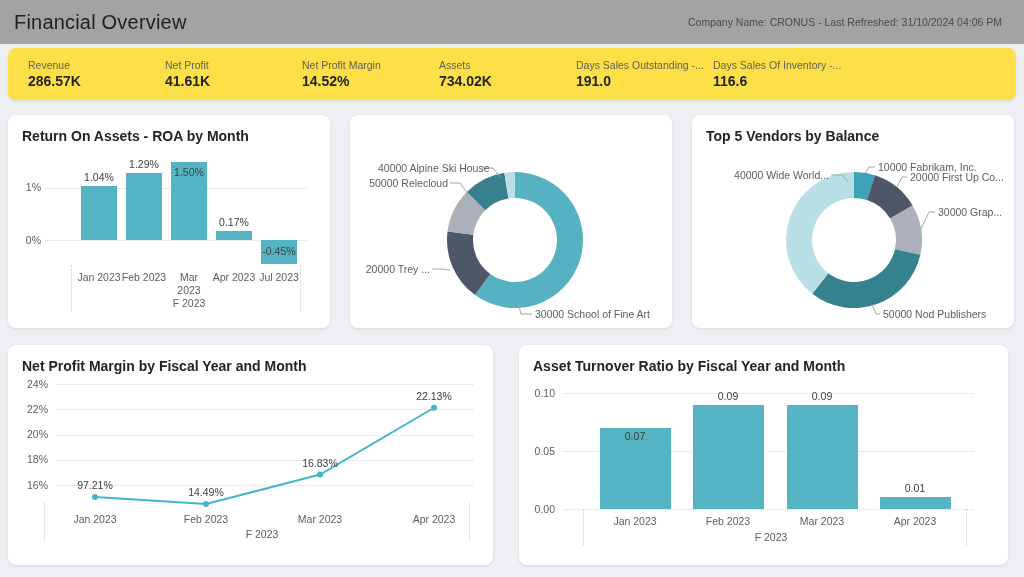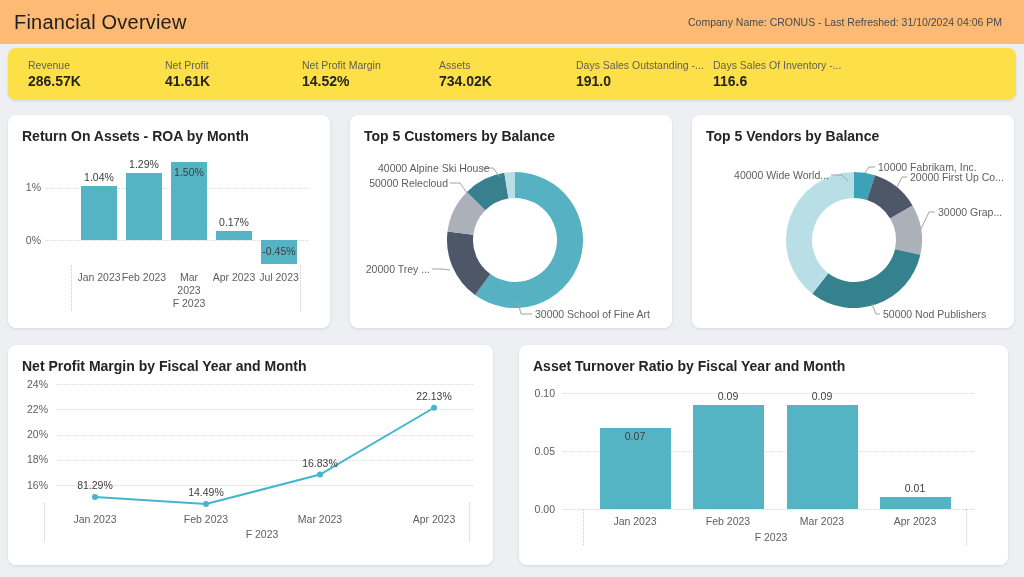--- a/index.html
+++ b/index.html
@@ -1,19 +1,19 @@
 <!DOCTYPE html>
 <html><head>
 <meta charset="utf-8">
 <style>
   * { margin:0; padding:0; box-sizing:border-box; }
   html,body { width:1024px; height:577px; overflow:hidden; }
   body { background:#edeff3; font-family:"Liberation Sans", sans-serif; color:#252423; }
 
-  .topbar { background:#fdba74; height:44px; display:flex; align-items:center;
+  .topbar { background:#a3a3a3; height:44px; display:flex; align-items:center;
             justify-content:space-between; padding:0 22px 0 14px; }
   .topbar h1 { font-size:20px; font-weight:400; color:#1f1f1f; letter-spacing:.2px; }
   .topbar .meta { font-size:10.5px; color:#4a4a4a; }
 
   .content { padding:4px 8px 0 8px; }
 
   .kpi-card { background:#fde047; border-radius:8px; box-shadow:0 1px 3px rgba(0,0,0,.10);
               height:52px; display:flex; align-items:center; padding-left:20px; }
   .kpi { width:137px; }
   .kpi .kpi-label { font-size:10.5px; color:#605e5c; white-space:nowrap; overflow:hidden; }
@@ -107,21 +107,20 @@
           <div class="xlabel" style="left: 155px; top: 156px;">Mar
 2023</div>
           <div class="xlabel" style="left: 200px; top: 156px;">Apr 2023</div>
           <div class="xlabel" style="left: 245px; top: 156px;">Jul 2023</div>
           <div class="fiscal" style="left: 151px; top: 182px;">F 2023</div>
           <div class="axis-frame" style="left: 63px; width: 230px; top: 150px; height: 46px;"></div>
         </div>
     </div>
 
     <div class="card">
-      <div class="title">Top 5 Customers by Balance</div>
       <div class="chart-area" id="customers">
           <svg class="donut" width="322" height="213">
             <path d="M165 57A68 68 0 1 1 125.03060284411183 180.0131556174964L140.31301940371614 158.9787137637478A42 42 0 1 0 165 83Z" fill="#56b1c2"></path>
             <path d="M125.03060284411183 180.0131556174964A68 68 0 0 1 97.5362003106155 116.47734011762734L123.33118254479193 119.73600419029924A42 42 0 0 0 140.31301940371614 158.9787137637478Z" fill="#4d5768"></path>
             <path d="M97.5362003106155 116.47734011762734A68 68 0 0 1 116.91673887931475 76.91673887931478L135.301515190165 95.301515190165A42 42 0 0 0 123.33118254479193 119.73600419029924Z" fill="#abb0b9"></path>
             <path d="M116.91673887931475 76.91673887931478A68 68 0 0 1 154.3624563772643 57.837192839530644L158.42975246831028 83.51708969500422A42 42 0 0 0 135.301515190165 95.301515190165Z" fill="#38808e"></path>
             <path d="M154.3624563772643 57.837192839530644A68 68 0 0 1 164.9988131761087 57.000000010357L164.9992669617142 83.00000000639696A42 42 0 0 0 158.42975246831028 83.51708969500422Z" fill="#b9dfe6"></path>
           </svg>
         <svg class="callouts" width="322" height="213">
           <polyline points="132,53 143,53 150,62" fill="none" stroke="#a3a3a3" stroke-width="1"></polyline>
@@ -176,21 +175,21 @@
           <div class="ytick" style="left: 8px; width: 32px; top: 108.3px;">18%</div>
           <div class="gridline" style="left: 48px; width: 417px; top: 140px;"></div>
           <div class="ytick" style="left: 8px; width: 32px; top: 133.5px;">16%</div>
           <svg class="linesvg" width="485" height="220">
             <polyline points="87,151.97 198,159.026 312,129.54200000000003 426,62.762000000000015" fill="none" stroke="#43b6ce" stroke-width="2"></polyline>
             <circle cx="87" cy="151.97" r="3" fill="#43b6ce"></circle>
             <circle cx="198" cy="159.026" r="3" fill="#43b6ce"></circle>
             <circle cx="312" cy="129.54200000000003" r="3" fill="#43b6ce"></circle>
             <circle cx="426" cy="62.762000000000015" r="3" fill="#43b6ce"></circle>
           </svg>
-          <div class="vlabel" style="left: 57px; top: 133.97px;">81.29%</div>
+          <div class="vlabel" style="left: 57px; top: 133.97px;">97.21%</div>
           <div class="vlabel" style="left: 168px; top: 141.026px;">14.49%</div>
           <div class="vlabel" style="left: 282px; top: 111.542px;">16.83%</div>
           <div class="vlabel" style="left: 396px; top: 44.762px;">22.13%</div>
           <div class="xlabel" style="left: 61px; top: 168px;">Jan 2023</div>
           <div class="xlabel" style="left: 172px; top: 168px;">Feb 2023</div>
           <div class="xlabel" style="left: 286px; top: 168px;">Mar 2023</div>
           <div class="xlabel" style="left: 400px; top: 168px;">Apr 2023</div>
           <div class="fiscal" style="left: 224px; top: 183px;">F 2023</div>
           <div class="axis-frame" style="left: 36px; width: 426px; top: 158px; height: 38px;"></div>
         </div>

